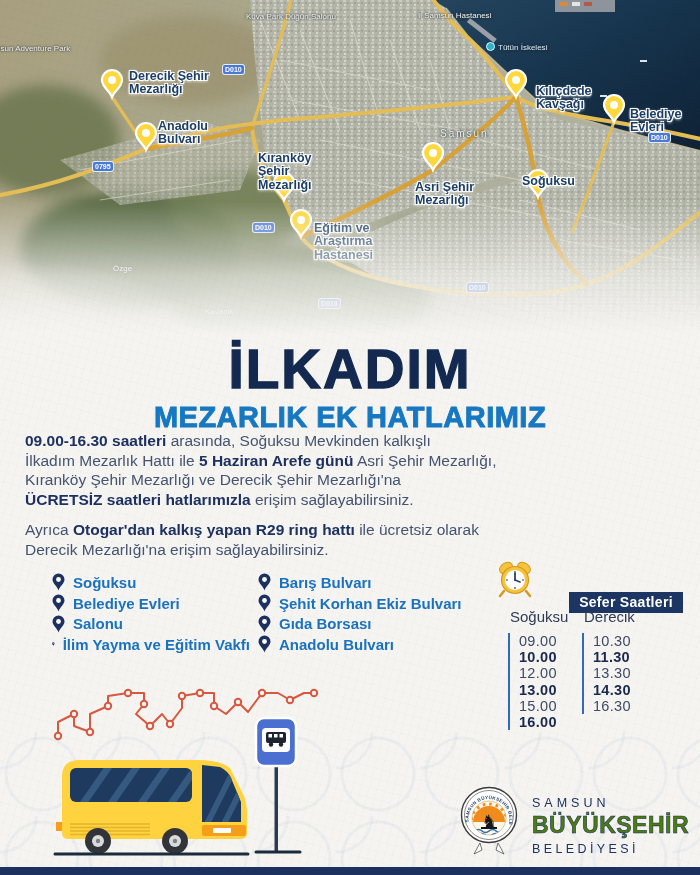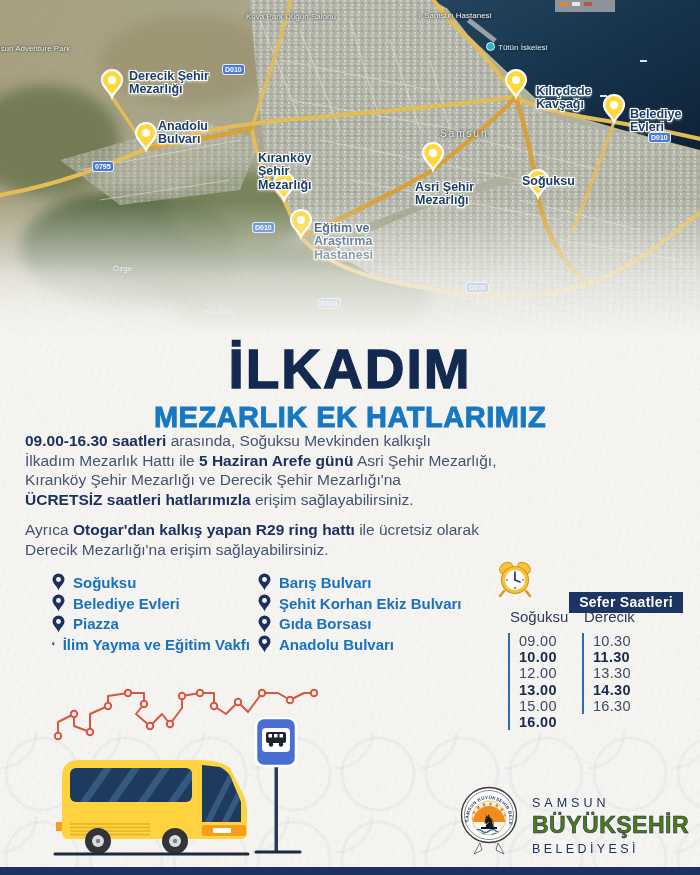--- a/index.html
+++ b/index.html
@@ -257,21 +257,21 @@
             <path d="M6.5,17.5 C5.5,13.5 0.5,10.5 0.5,6.5 A6,6 0 1 1 12.5,6.5 C12.5,10.5 7.5,13.5 6.5,17.5 Z" fill="#1d3160"></path>
             <circle cx="6.5" cy="6.5" r="2.4" fill="#fff"></circle>
           </svg>
           <span>Belediye Evleri</span>
         </div>
         <div class="stop-row">
           <svg width="13" height="18" viewBox="0 0 13 18">
             <path d="M6.5,17.5 C5.5,13.5 0.5,10.5 0.5,6.5 A6,6 0 1 1 12.5,6.5 C12.5,10.5 7.5,13.5 6.5,17.5 Z" fill="#1d3160"></path>
             <circle cx="6.5" cy="6.5" r="2.4" fill="#fff"></circle>
           </svg>
-          <span>Piazza</span>
+          <span>Salonu</span>
         </div>
         <div class="stop-row">
           <svg width="13" height="18" viewBox="0 0 13 18">
             <path d="M6.5,17.5 C5.5,13.5 0.5,10.5 0.5,6.5 A6,6 0 1 1 12.5,6.5 C12.5,10.5 7.5,13.5 6.5,17.5 Z" fill="#1d3160"></path>
             <circle cx="6.5" cy="6.5" r="2.4" fill="#fff"></circle>
           </svg>
           <span>İlim Yayma ve Eğitim Vakfı</span>
         </div>
       </div>
     <div class="stops-col" id="stops-col2">

